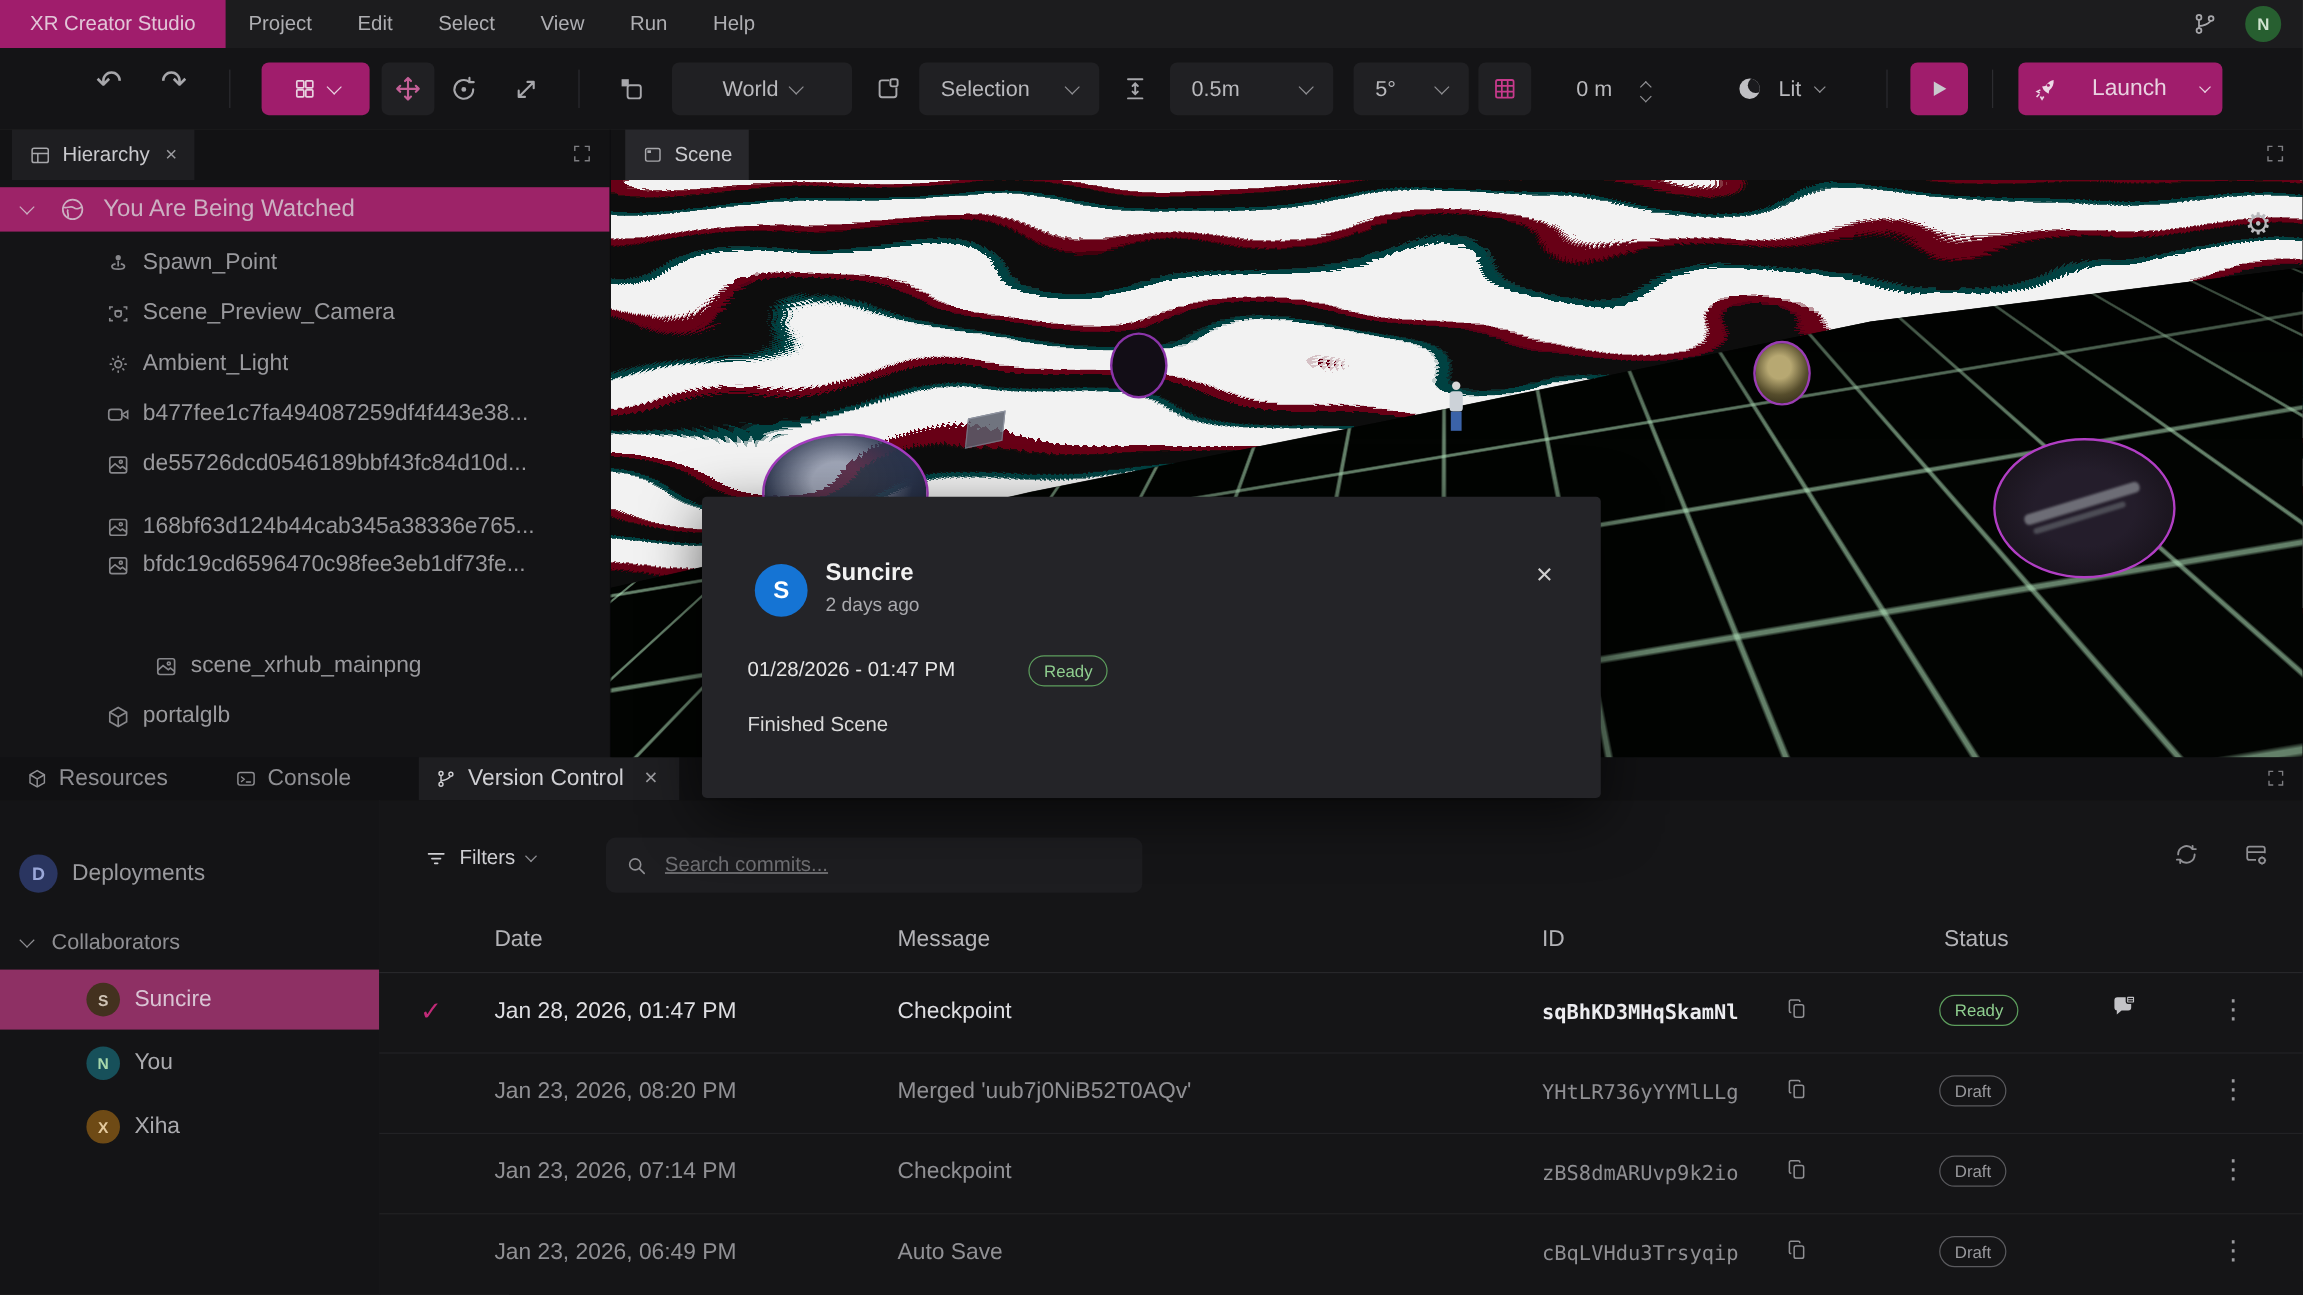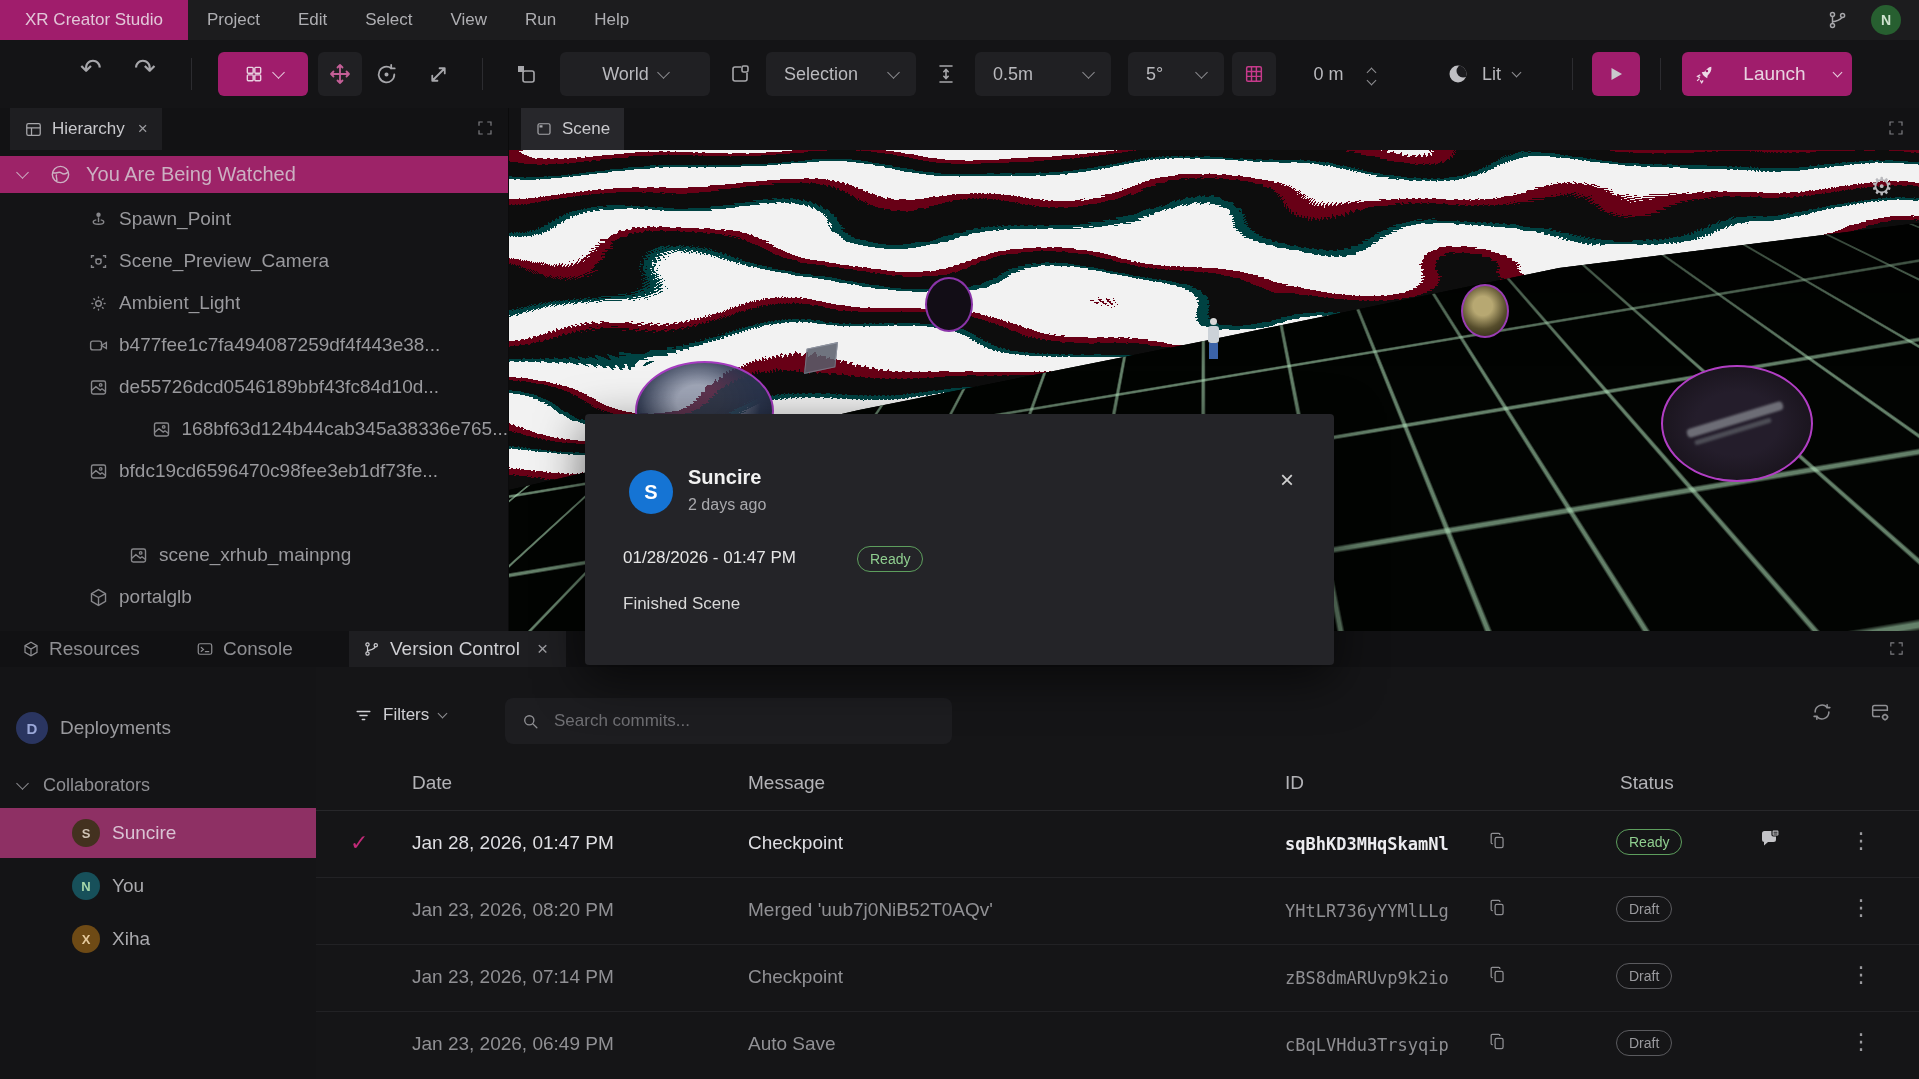--- a/index.html
+++ b/index.html
@@ -80,21 +80,21 @@
   .av-d{width:32px;height:32px;background:#2a3560;color:#9aa7d8;font-size:15px;margin-left:16px;margin-right:12px;}
   .collhdr{position:absolute;left:0;top:100px;width:100%;height:36px;display:flex;align-items:center;font-size:18px;color:#8f8f93;}
   .crow{position:absolute;left:0;width:100%;height:50px;display:flex;align-items:center;font-size:19px;color:#aaaaae;}
   .crow.sel{background:#8e3064;color:#d9c3d3;}
   .av-s{width:28px;height:28px;background:#43311f;color:#cfc3b5;font-size:13px;margin-left:72px;margin-right:12px;}
   .av-n{width:28px;height:28px;background:#17505a;color:#a6d7ab;font-size:13px;margin-left:72px;margin-right:12px;}
   .av-x{width:28px;height:28px;background:#6e4a15;color:#e4c99d;font-size:13px;margin-left:72px;margin-right:12px;}
 
   .vc{position:absolute;left:316px;top:0;width:1603px;height:412px;background:#151517;}
   .filters{position:absolute;left:38px;top:28px;height:40px;display:flex;align-items:center;gap:10px;color:#cfcfd3;font-size:17px;}
-  .search{position:absolute;left:189px;top:31px;width:447px;height:46px;background:#1d1d20;border-radius:8px;display:flex;align-items:center;gap:12px;padding:0 16px;box-sizing:border-box;}
+  .search{position:absolute;left:189px;top:31px;width:447px;height:46px;background:#1d1d20;border-radius:8px;display:flex;align-items:center;gap:12px;padding:0 16px;box-sizing:border-box;text-decoration:underline;}
   .search input{flex:1;background:transparent;border:0;outline:0;color:#c9c9cd;font-size:17px;font-family:"Liberation Sans",sans-serif;}
   .search input::placeholder{color:#6f6f73;}
   .vc-icons{position:absolute;right:28px;top:34px;display:flex;gap:36px;color:#8f8f93;}
   .thead{position:absolute;left:0;top:88px;width:100%;height:55px;border-bottom:1px solid #27272a;}
   .thead span{position:absolute;top:17px;font-size:19px;color:#b3b3b7;}
   .trow{position:absolute;left:0;width:100%;height:67px;border-bottom:1px solid #222225;font-size:19px;color:#909094;}
   .trow .cell{position:absolute;top:22px;white-space:nowrap;}
   .trow.cur{color:#dedee2;}
   .mono{font-family:"DejaVu Sans Mono",monospace;font-size:17px;color:#8f8f93;}
   .trow.cur .mono{color:#ececf0;font-weight:bold;text-align:right;}
@@ -328,21 +328,21 @@
         <span class="hic">
           <svg class="ic" width="21" height="21" viewBox="0 0 24 24" fill="none" stroke="currentColor" stroke-width="1.6">
             <rect x="4" y="4.5" width="16" height="15" rx="2"></rect>
               <circle cx="14.5" cy="9" r="1.4"></circle>
               <path d="M4 15.5l5-4.5 5 4 2-1.5 4 3"></path>
           </svg>
         </span>
         <span class="lbl">de55726dcd0546189bbf43fc84d10d...</span>
       </div>
 
-      <div class="hrow" style="top:258px;justify-content:flex-end;">
+      <div class="hrow" style="top:268px;">
         <span class="hic">
           <svg class="ic" width="21" height="21" viewBox="0 0 24 24" fill="none" stroke="currentColor" stroke-width="1.6">
             <rect x="4" y="4.5" width="16" height="15" rx="2"></rect>
               <circle cx="14.5" cy="9" r="1.4"></circle>
               <path d="M4 15.5l5-4.5 5 4 2-1.5 4 3"></path>
           </svg>
         </span>
         <span class="lbl">168bf63d124b44cab345a38336e765...</span>
       </div>
 

